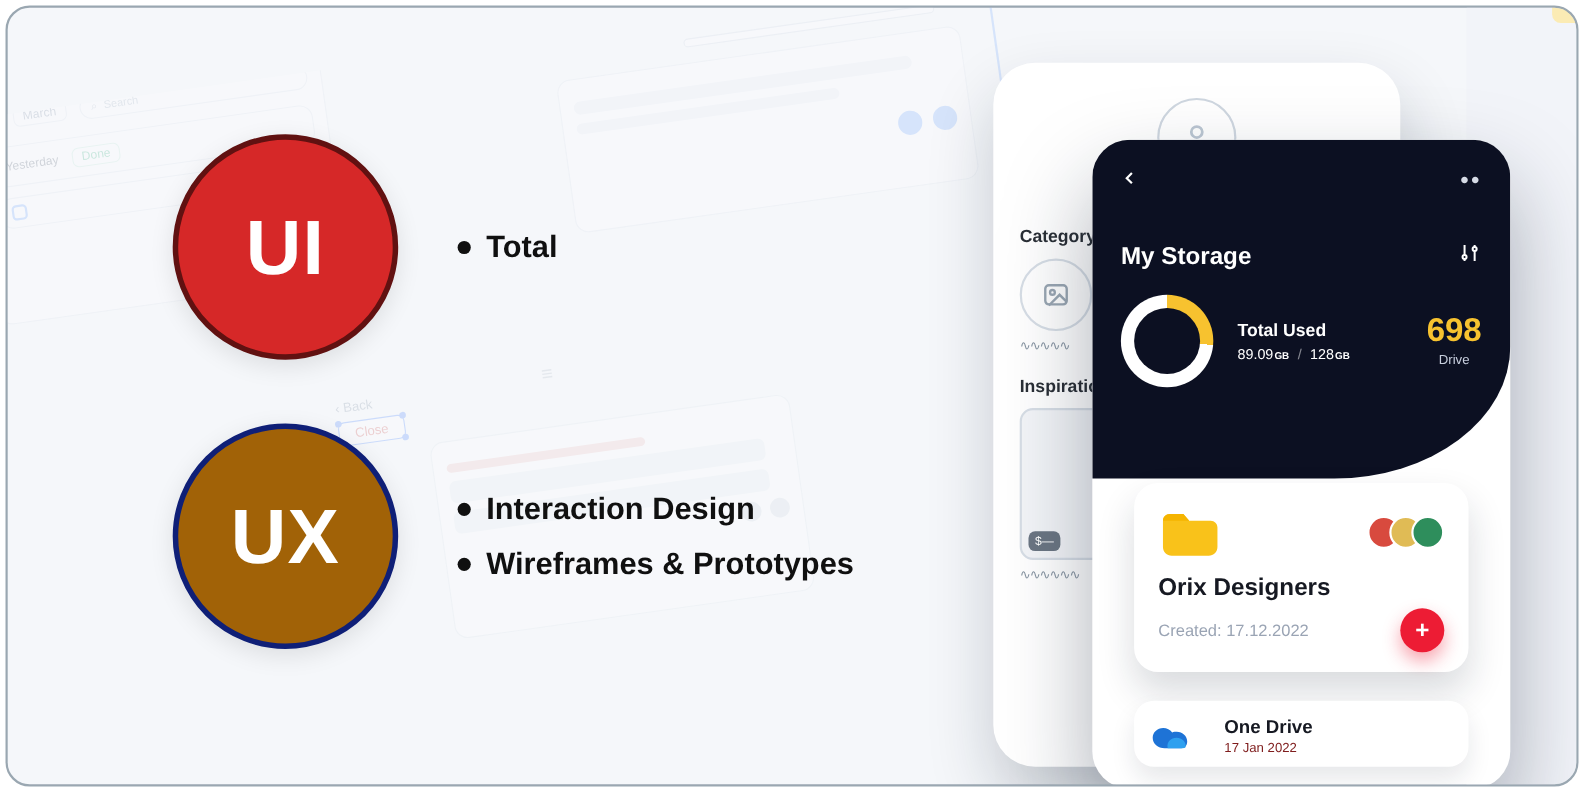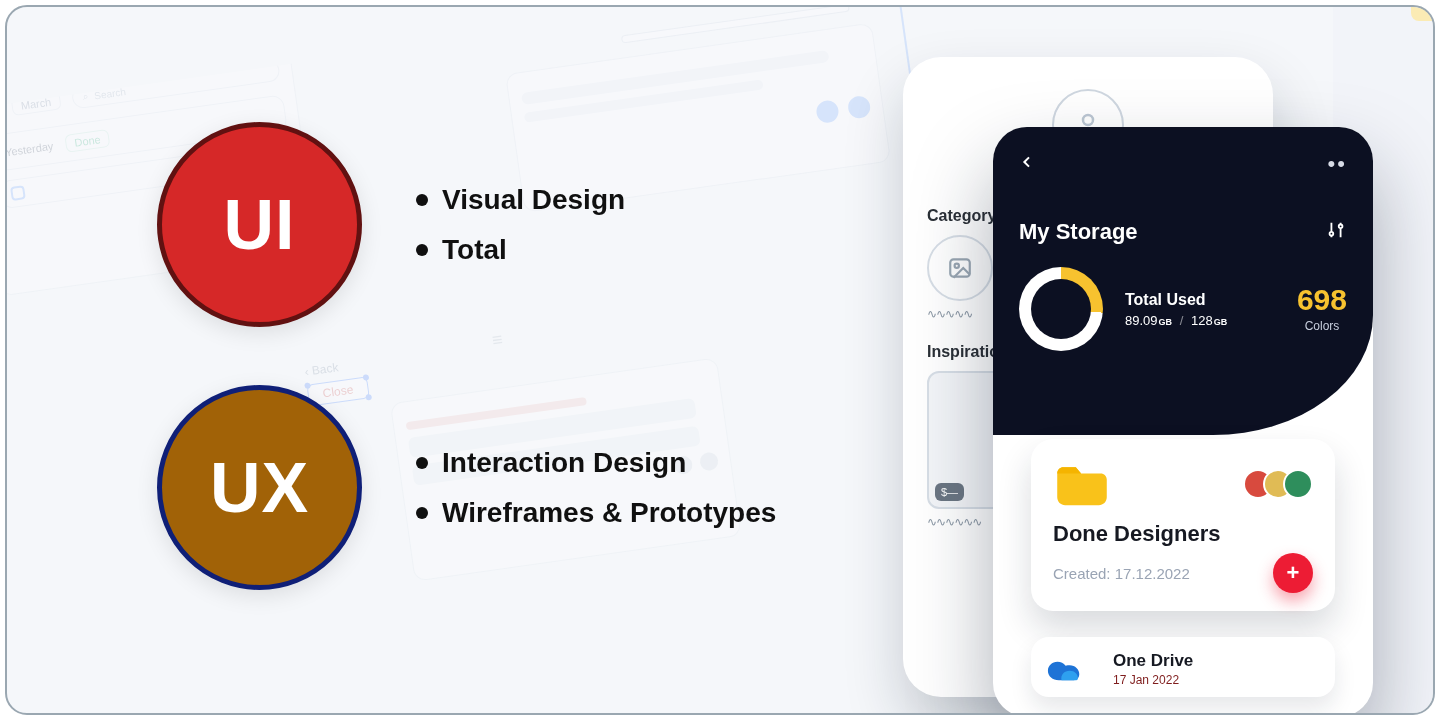--- a/index.html
+++ b/index.html
@@ -242,21 +242,20 @@
 
     <div class="wf-arrow" style="left:940px; top:-8px; height:120px;"></div>
   </div>
 
   <div class="left-area">
     <div class="pair">
       <div class="circle-badge badge-ui">
         <span>UI</span>
       </div>
       <ul class="bullets">
-        <li>Visual Design</li>
         <li>Total</li>
       </ul>
     </div>
     <div class="pair">
       <div class="circle-badge badge-ux">
         <span>UX</span>
       </div>
       <ul class="bullets">
         <li>Interaction Design</li>
         <li>Wireframes &amp; Prototypes</li>
@@ -322,38 +321,38 @@
           <div class="usage">
             <div class="lbl">Total Used</div>
             <div>
               <span>89.09</span><span class="sm">GB</span>
               <span style="opacity:.5;padding:0 4px;">/</span>
               <span>128</span><span class="sm">GB</span>
             </div>
           </div>
           <div class="count-col" style="margin-left:auto;">
             <div class="count-val">698</div>
-            <div class="count-lbl">Colors</div>
+            <div class="count-lbl">Drive</div>
           </div>
         </div>
       </div>
 
       <div class="folder-card">
         <div class="folder-top">
           <svg class="folder-ico" viewBox="0 0 64 52">
             <path d="M4 14c0-4 3-7 7-7h14l6 7h22c4 0 7 3 7 7v20c0 5-4 9-9 9H13c-5 0-9-4-9-9V14z" fill="#f9c21a"></path>
             <path d="M4 14c0-4 3-7 7-7h14l6 7H4z" fill="#f5b400"></path>
           </svg>
           <div class="avatar-stack">
             <span></span>
             <span></span>
             <span></span>
           </div>
         </div>
-        <div class="folder-name">Done Designers</div>
+        <div class="folder-name">Orix Designers</div>
         <div class="folder-row2">
           <div class="folder-date">
             <span>Created:</span>
             <span>17.12.2022</span>
           </div>
           <div class="fab">+</div>
         </div>
       </div>
 
       <div class="drive-row">

